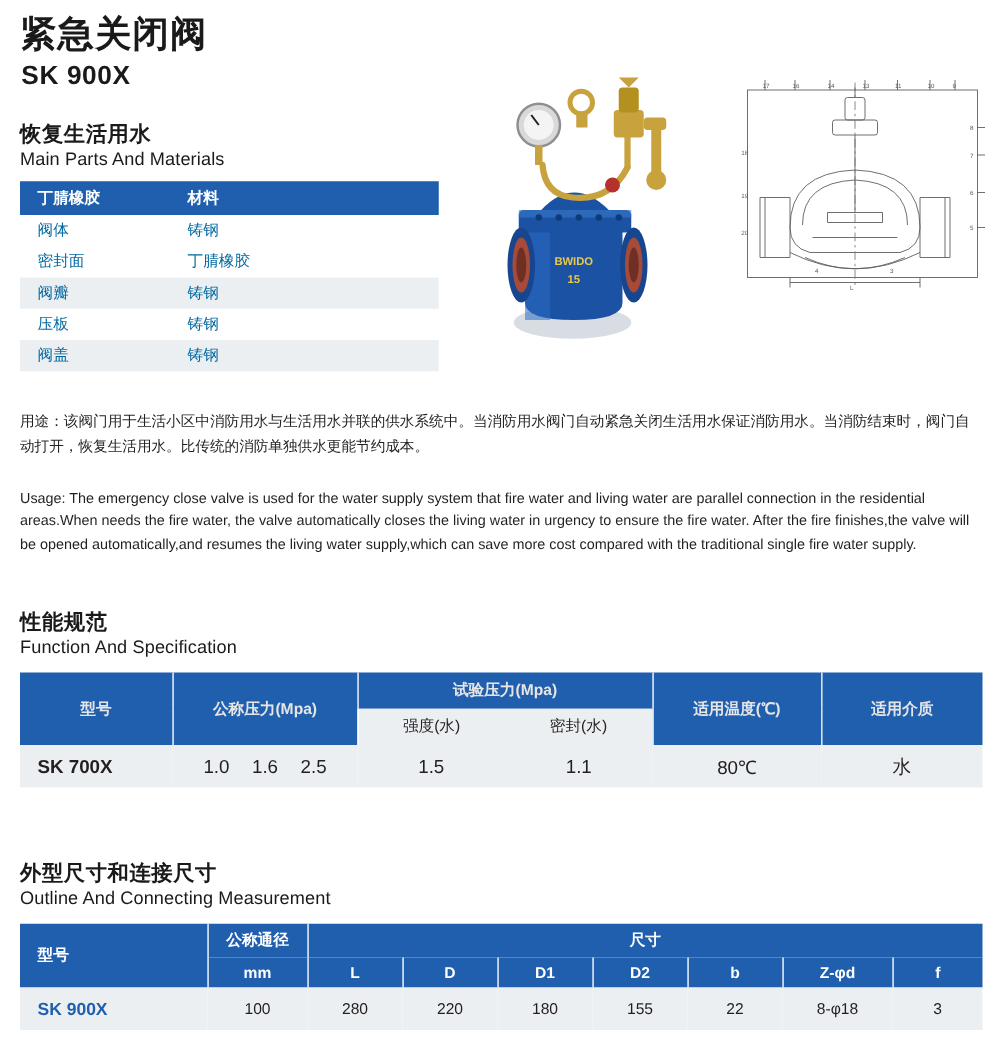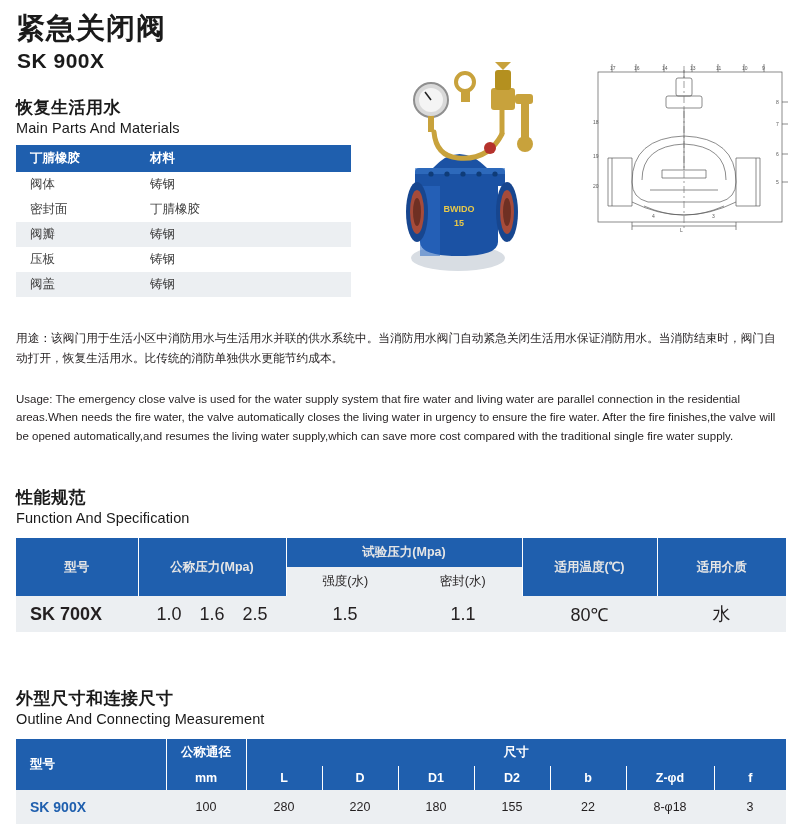--- a/index.html
+++ b/index.html
@@ -38,21 +38,21 @@
   .parts-table {
     position: absolute; left: 16px; top: 145px;
     width: 335px; border-collapse: collapse; table-layout: fixed;
   }
   .parts-table th {
     background: #1f5fae; color: #fff; font-size: 12.5px; font-weight: bold;
     text-align: left; padding: 5px 0 5px 14px; height: 22px;
     border: none;
   }
   .parts-table td {
-    font-size: 12.5px; color: #404040; padding: 4px 0 4px 14px;
+    font-size: 12.5px; color: #0369a1; padding: 4px 0 4px 14px;
     height: 23px; border: none;
   }
   .parts-table tr.alt td { background: #eceff2; }
   .parts-table col.c1 { width: 120px; }
 
   
   .para {
     position: absolute; left: 16px; width: 770px;
     font-size: 11.7px; line-height: 1.75; color: #231f20;
   }
@@ -67,21 +67,21 @@
     background: #1f5fae; color: #e5e5e5; font-size: 12.5px; font-weight: bold;
     text-align: center; padding: 6px 2px; height: 26px;
     border-left: 1px solid #ffffff; border-right: 1px solid #ffffff;
   }
   .spec-table th:first-child { border-left: none; }
   .spec-table th:last-child { border-right: none; }
   .spec-table td {
     font-size: 12px; text-align: center; padding: 6px 2px; height: 24px;
     border: none; color: #231f20;
   }
-  .spec-table tr.data td { background: #eceff2; height: 34px; font-size: 18px; }
+  .spec-table tr.data td { background: #eceff2; height: 34px; font-size: 15px; }
   .spec-table tr.data td.model { font-weight: bold; text-align: left; padding-left: 14px; }
   .spec-values span { display: inline-block; margin: 0 9px; }
 
   
   .dim-table {
     position: absolute; left: 16px; top: 739px;
     width: 770px; border-collapse: collapse; table-layout: fixed;
   }
   .dim-table th {
     background: #1f5fae; color: #fff; font-size: 12.5px; font-weight: bold;

